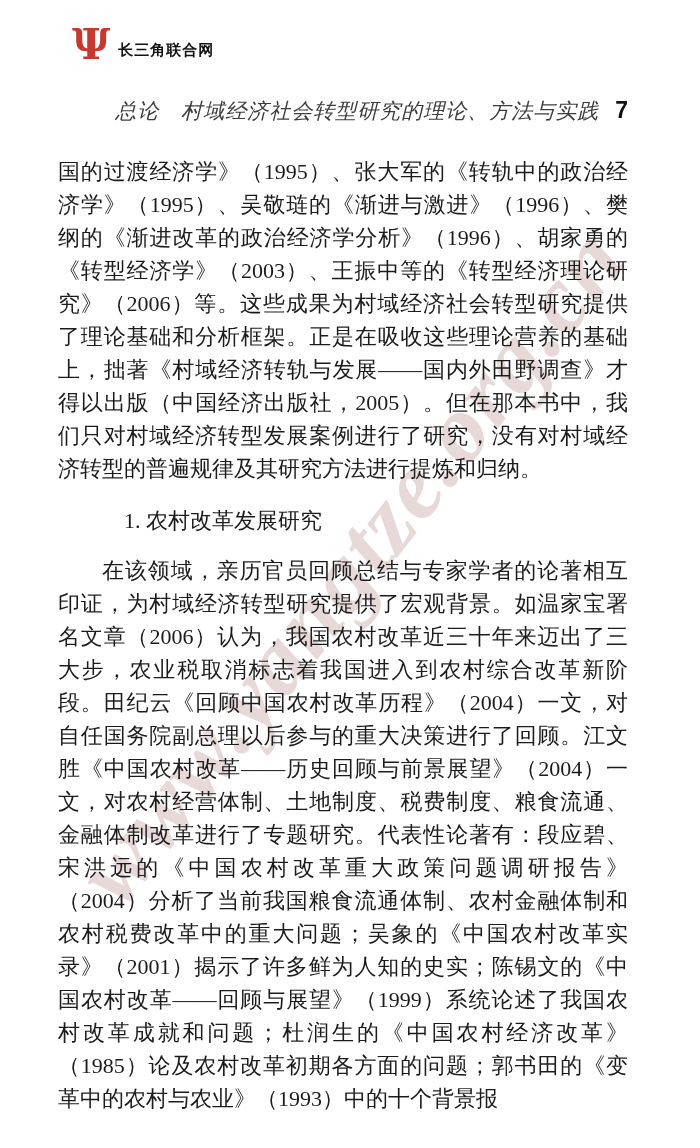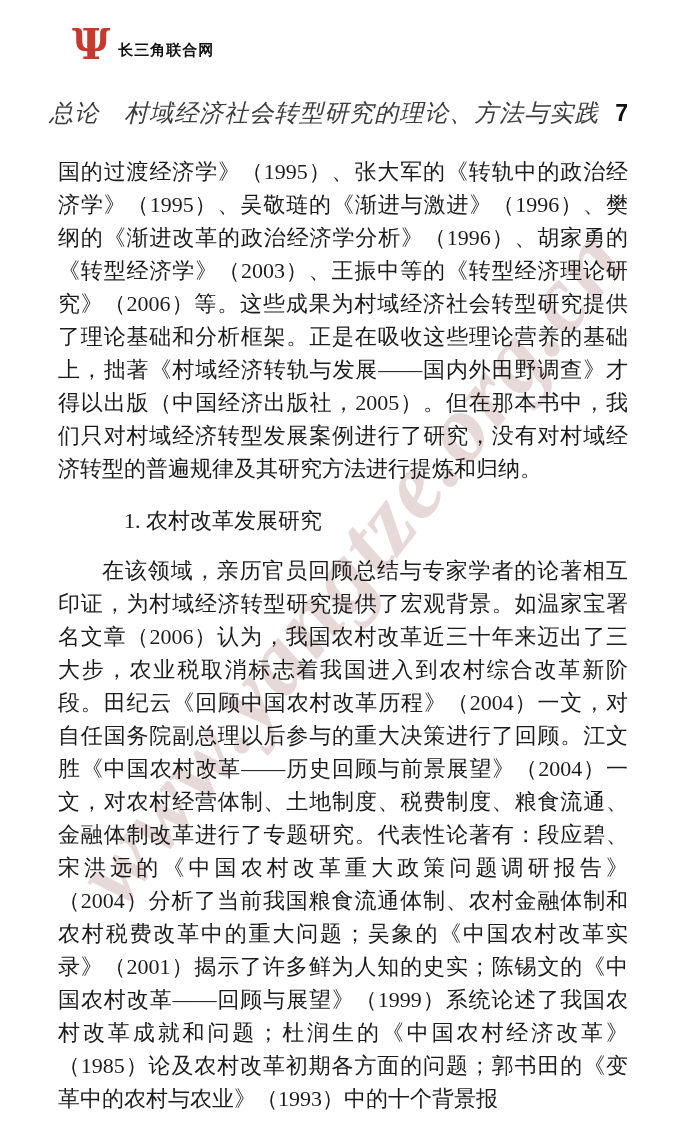--- a/index.html
+++ b/index.html
@@ -66,21 +66,21 @@
     left: 58px;
     right: 72px;
     display: flex;
     justify-content: flex-end;
     align-items: baseline;
     z-index: 2;
   }
   .rh-title {
     font-family: "Liberation Serif", serif;
     font-style: italic;
-    font-size: 24px;
+    font-size: 21px;
     letter-spacing: 1px;
     color: #3c3c3c;
     white-space: nowrap;
   }
   .rh-page {
     margin-left: 16px;
     font-family: "Liberation Sans", sans-serif;
     font-weight: bold;
     font-size: 23px;
     color: #111111;

